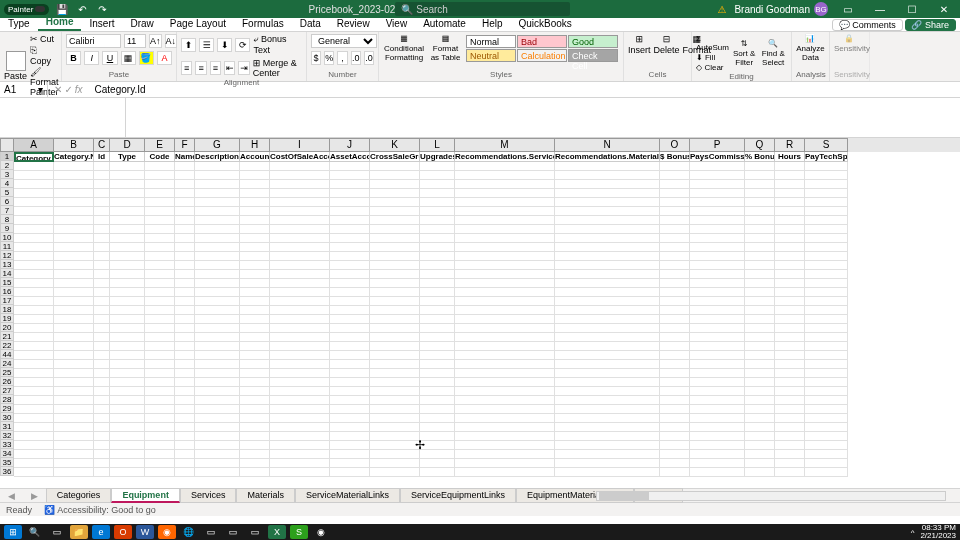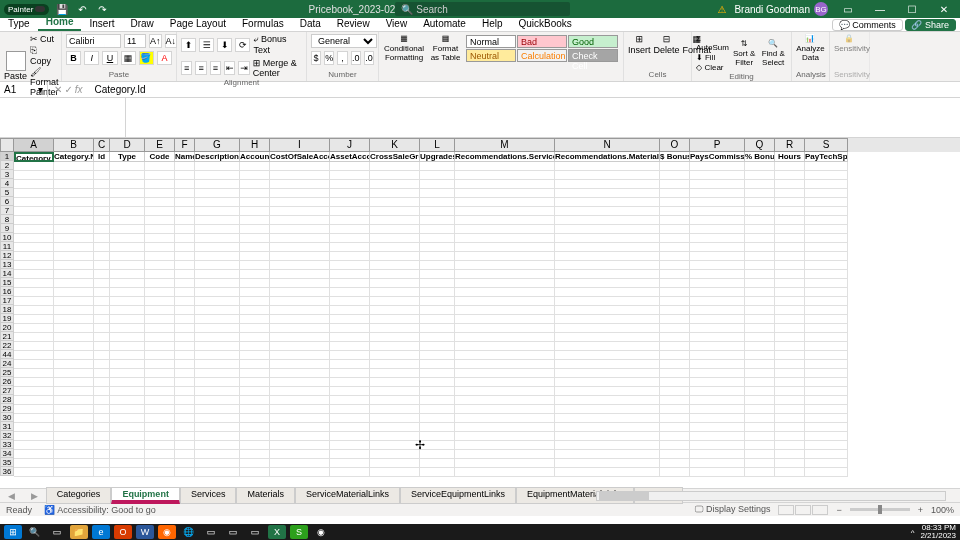--- a/index.html
+++ b/index.html
@@ -69,21 +69,21 @@
 .hdr-cell { border: 1px solid #ccc; border-left: none; border-top: none; font-size: 8px; text-align: center; line-height: 9px; background: #fff; overflow: hidden; white-space: nowrap; font-weight: 600; }
 .hdr-cell.active { border: 2px solid #217346; }
 .data-row { display: flex; height: 9px; }
 .dcell { border-right: 1px solid #e0e0e0; border-bottom: 1px solid #e0e0e0; }
 .cursor-cross { position: absolute; left: 415px; top: 300px; font-size: 12px; color: #000; }
 
 
 .sheet-tabs { height: 14px; border-top: 1px solid #d4d4d4; display: flex; align-items: center; background: #f3f2f1; font-size: 9px; position: relative; }
 .sheet-nav { padding: 0 8px; color: #999; }
 .sheet-tab { padding: 1px 10px; border: 1px solid #ccc; background: #ece9e4; }
-.sheet-tab.active { background: #fff; border-bottom: 4px solid #be185d; color: #217346; font-weight: 600; }
+.sheet-tab.active { background: #fff; border-bottom: 2px solid #be185d; color: #217346; font-weight: 600; }
 .sheet-add { padding: 0 8px; color: #666; }
 .hscroll { position: absolute; right: 14px; width: 350px; height: 10px; background: #f0f0f0; border: 1px solid #ccc; display: flex; }
 .hscroll .thumb { width: 50px; background: #ccc; margin-left: 2px; }
 
 
 .statusbar { height: 14px; background: #f3f2f1; border-top: 1px solid #d4d4d4; display: flex; align-items: center; font-size: 9px; padding: 0 6px; color: #555; }
 .statusbar .right { margin-left: auto; display: flex; align-items: center; gap: 8px; }
 .view-btns { display: flex; gap: 1px; }
 .view-btn { width: 16px; height: 10px; border: 1px solid #ccc; }
 .zoom-slider { width: 60px; height: 3px; background: #ccc; position: relative; }
@@ -225,20 +225,21 @@
       </div>
       <div class="style-grid">
         <div class="style-cell style-normal">Normal</div>
         <div class="style-cell style-bad">Bad</div>
         <div class="style-cell style-good">Good</div>
         <div class="style-cell style-neutral">Neutral</div>
         <div class="style-cell style-calc">Calculation</div>
         <div class="style-cell style-check">Check Cell</div>
       </div>
     </div>
+    <div class="label">Styles</div>
   </div>
   <div class="ribbon-group" style="width:68px">
     <div class="ribbon-row" style="font-size:8px;text-align:center">
       <div class="ribbon-col">
           <span>⊞</span>
           <span>Insert</span>
         </div>
       <div class="ribbon-col">
           <span>⊟</span>
           <span>Delete</span>
@@ -1136,32 +1137,20 @@
     </span>
   <span class="sheet-add">⊕</span>
   <div class="hscroll">
       <div class="thumb"></div>
     </div>
 </div>
 
 <div class="statusbar">
   <span>Ready</span>
   <span style="margin-left:12px">♿ <span>Accessibility: Good to go</span></span>
-  <div class="right">
-    <span>🖵 <span>Display Settings</span></span>
-    <div class="view-btns">
-      <span class="view-btn"></span>
-      <span class="view-btn"></span>
-      <span class="view-btn"></span>
-    </div>
-    <span>−</span>
-    <div class="zoom-slider"></div>
-    <span>+</span>
-    <span>100%</span>
-  </div>
 </div>
 
 <div class="taskbar">
   <span class="tb-icon" style="background:#0078d4">⊞</span>
   <span class="tb-icon">🔍</span>
   <span class="tb-icon">▭</span>
   <span class="tb-icon" style="background:#e2a53b">📁</span>
   <span class="tb-icon" style="background:#0078d4">e</span>
   <span class="tb-icon" style="background:#d83b01">O</span>
   <span class="tb-icon" style="background:#2b579a">W</span>

